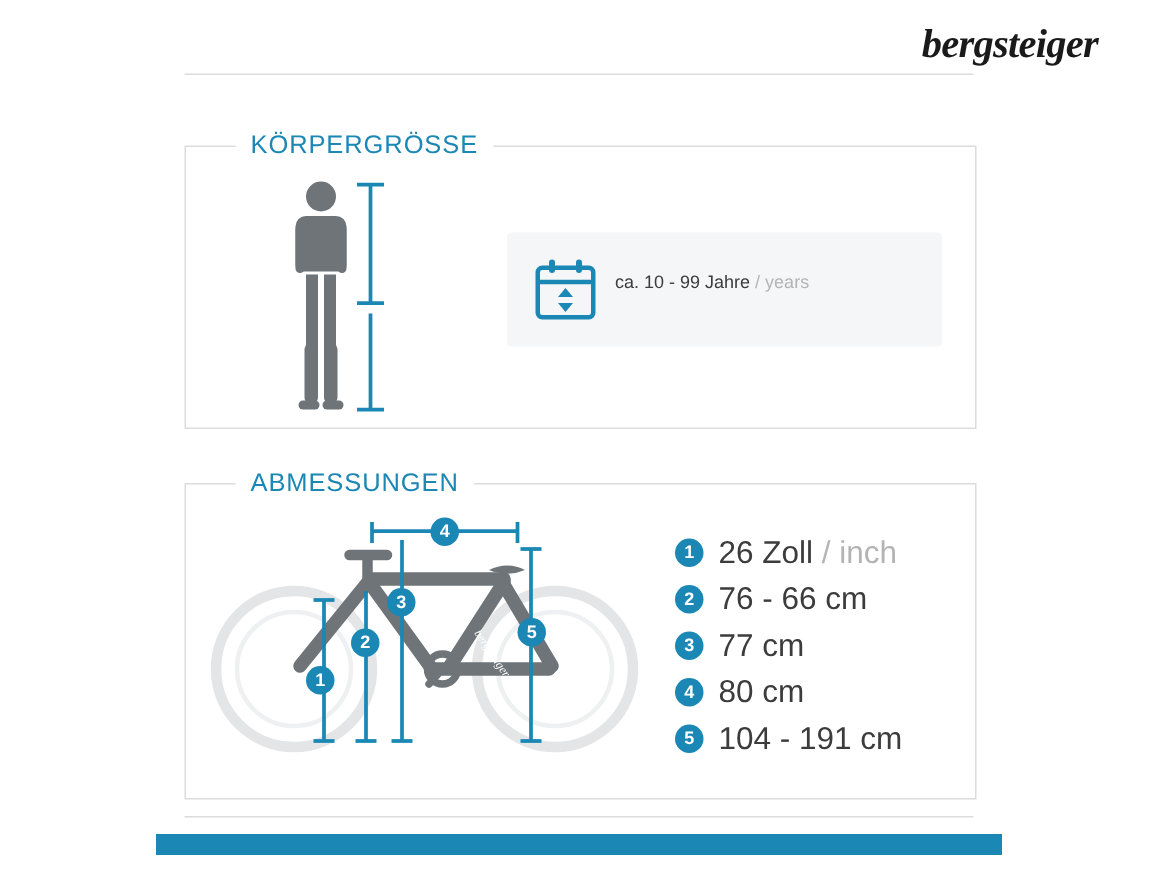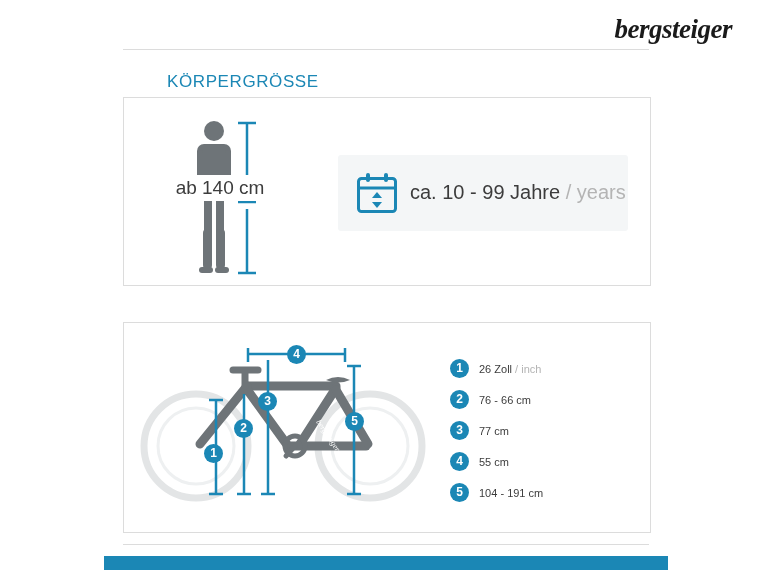--- a/index.html
+++ b/index.html
@@ -53,21 +53,21 @@
     background: #ffffff;
     color: #1b87b5;
     font-size: 17px;
     letter-spacing: 0.6px;
     padding: 0 10px;
   }
 
   #panel-body { left: 123px; top: 97px; width: 526px; height: 187px; }
   #panel-dims { left: 123px; top: 322px; width: 526px; height: 209px; }
 
-  #title-body { left: 157px; top: 72px; }
+  #title-body { left: 157px; top: 87px; }
   #title-dims { left: 157px; top: 312px; }
 
   
   .figure-wrap {
     position: absolute;
     left: 168px;
     top: 117px;
     width: 110px;
     height: 160px;
   }
@@ -96,21 +96,21 @@
     position: absolute;
     left: 18px;
     top: 17px;
     width: 42px;
     height: 42px;
   }
   .age-text {
     position: absolute;
     left: 72px;
     top: 26px;
-    font-size: 20px;
+    font-size: 12px;
     color: #3c3c3c;
     white-space: nowrap;
   }
   .age-text .muted { color: #b4b4b4; }
 
   
   .bike-wrap {
     position: absolute;
     left: 140px;
     top: 338px;
@@ -136,21 +136,21 @@
     background: #1b87b5;
     color: #ffffff;
     font-size: 12px;
     line-height: 19px;
     text-align: center;
     margin-right: 10px;
     flex: 0 0 auto;
     font-weight: bold;
   }
   .legend-text {
-    font-size: 11px;
+    font-size: 21px;
     color: #3c3c3c;
     white-space: nowrap;
   }
   .legend-text .muted { color: #b4b4b4; }
 
   
   .footer-rule {
     position: absolute;
     left: 123px;
     top: 544px;
@@ -211,40 +211,40 @@
       <g stroke="#1b87b5" stroke-width="2.5" fill="none">
         <line x1="79" y1="6" x2="79" y2="85"></line>
         <line x1="79" y1="92" x2="79" y2="156"></line>
         <line x1="70" y1="6" x2="88" y2="6"></line>
         <line x1="70" y1="156" x2="88" y2="156"></line>
         <line x1="70" y1="85" x2="88" y2="85"></line>
       </g>
     </svg>
   </div>
 
-  <div class="height-label">ab 140 cm</div>
 
   <div class="age-box">
     <div class="age-icon">
       <svg width="42" height="42" viewBox="0 0 42 42">
         <rect x="2.5" y="6.5" width="37" height="33" rx="3" fill="none" stroke="#1b87b5" stroke-width="3"></rect>
         <line x1="2.5" y1="16" x2="39.5" y2="16" stroke="#1b87b5" stroke-width="3"></line>
         <rect x="10" y="1" width="4" height="9" rx="2" fill="#1b87b5"></rect>
         <rect x="28" y="1" width="4" height="9" rx="2" fill="#1b87b5"></rect>
         <path d="M21 20 l5 6 h-10 z" fill="#1b87b5"></path>
         <path d="M21 36 l-5 -6 h10 z" fill="#1b87b5"></path>
       </svg>
     </div>
     <div class="age-text">
       <span>ca. 10 - 99 Jahre</span>
       <span class="muted">/ years</span>
     </div>
   </div>
 
   <div class="panel" id="panel-dims"></div>
+  <div class="panel-title" id="title-dims">ABMESSUNGEN</div>
 
   <div class="bike-wrap">
     <svg width="290" height="180" viewBox="0 0 290 180">
 
       <g fill="none" stroke="#e3e5e6" stroke-width="7">
         <circle cx="56" cy="108" r="52"></circle>
         <circle cx="230" cy="108" r="52"></circle>
       </g>
       <g fill="none" stroke="#eef0f1" stroke-width="3">
         <circle cx="56" cy="108" r="38"></circle>
@@ -325,21 +325,21 @@
     <div class="legend-row">
       <div class="legend-badge">3</div>
       <div class="legend-text">
         <span>77 cm</span>
         <span class="muted"></span>
       </div>
     </div>
     <div class="legend-row">
       <div class="legend-badge">4</div>
       <div class="legend-text">
-        <span>55 cm</span>
+        <span>80 cm</span>
         <span class="muted"></span>
       </div>
     </div>
     <div class="legend-row">
       <div class="legend-badge">5</div>
       <div class="legend-text">
         <span>104 - 191 cm</span>
         <span class="muted"></span>
       </div>
     </div>

